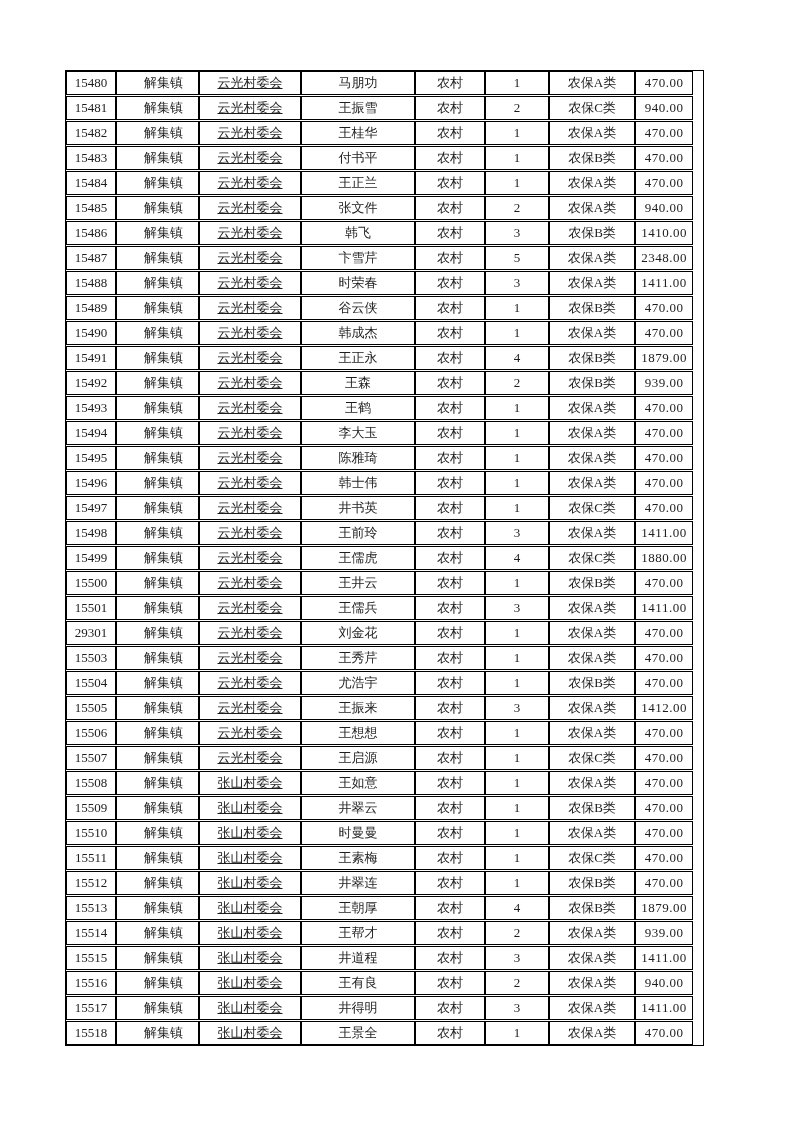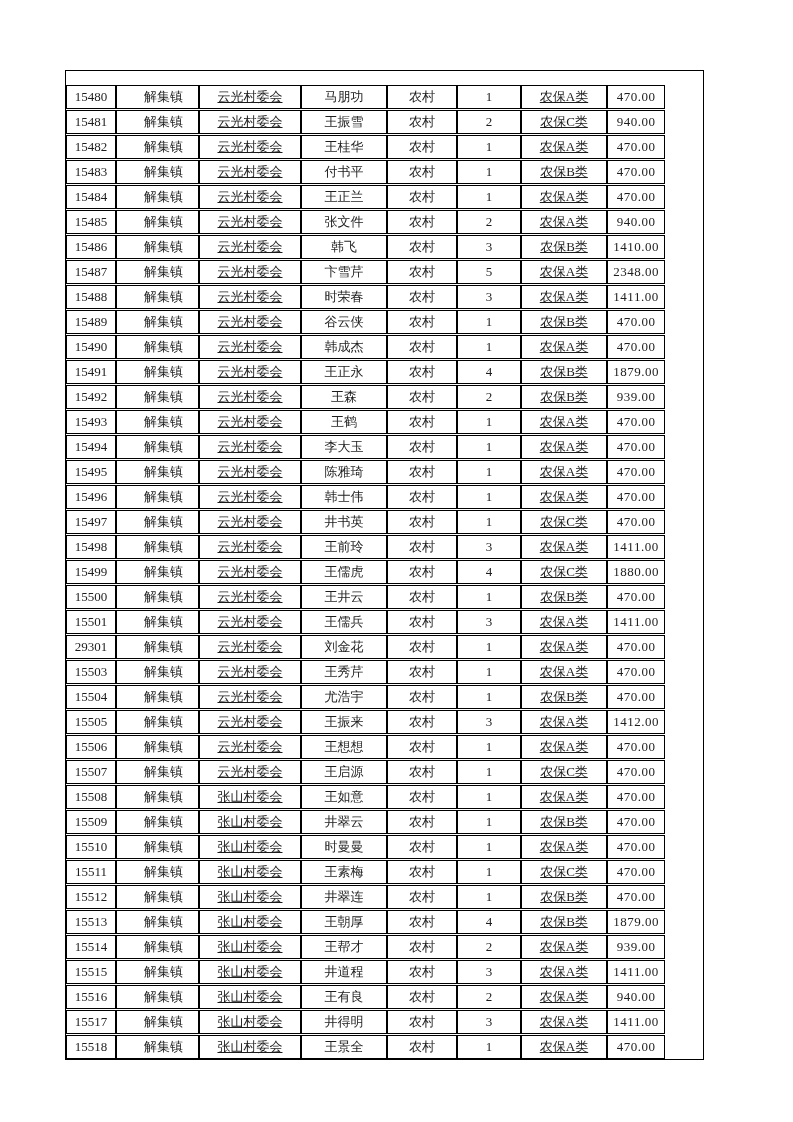--- a/index.html
+++ b/index.html
@@ -19,42 +19,42 @@
     left: 65px;
     top: 70px;
     width: 637px;
     border: 1px solid #000000;
   }
   .t-row {
     display: flex;
     margin-top: 1px; 
   }
   .t-row:first-child {
-    margin-top: 14px;
+    margin-top: 0;
   }
   .t-cell {
     box-sizing: border-box;
     border: 1px solid #000000;
     height: 24px;
     display: flex;
     align-items: center;
     justify-content: center;
     font-size: 13px;
     line-height: 22px;
     overflow: hidden;
     white-space: nowrap;
   }
   
   .c-id       { width: 50px; }
   .c-town     { width: 83px; padding-left: 12px; }
   .c-village  { width: 102px; text-decoration: underline; }
-  .c-name     { width: 86px; }
+  .c-name     { width: 114px; }
   .c-type     { width: 70px; }
   .c-count    { width: 64px; }
-  .c-category { width: 86px; text-decoration: underline; }
+  .c-category { width: 86px; }
   .c-amount   { width: 58px; letter-spacing: 0.5px; }
 </style>
 </head>
 <body>
 
 <div class="sheet-table">
 
   <div class="t-row">
     <div class="t-cell c-id">15480</div>
     <div class="t-cell c-town">解集镇</div>

